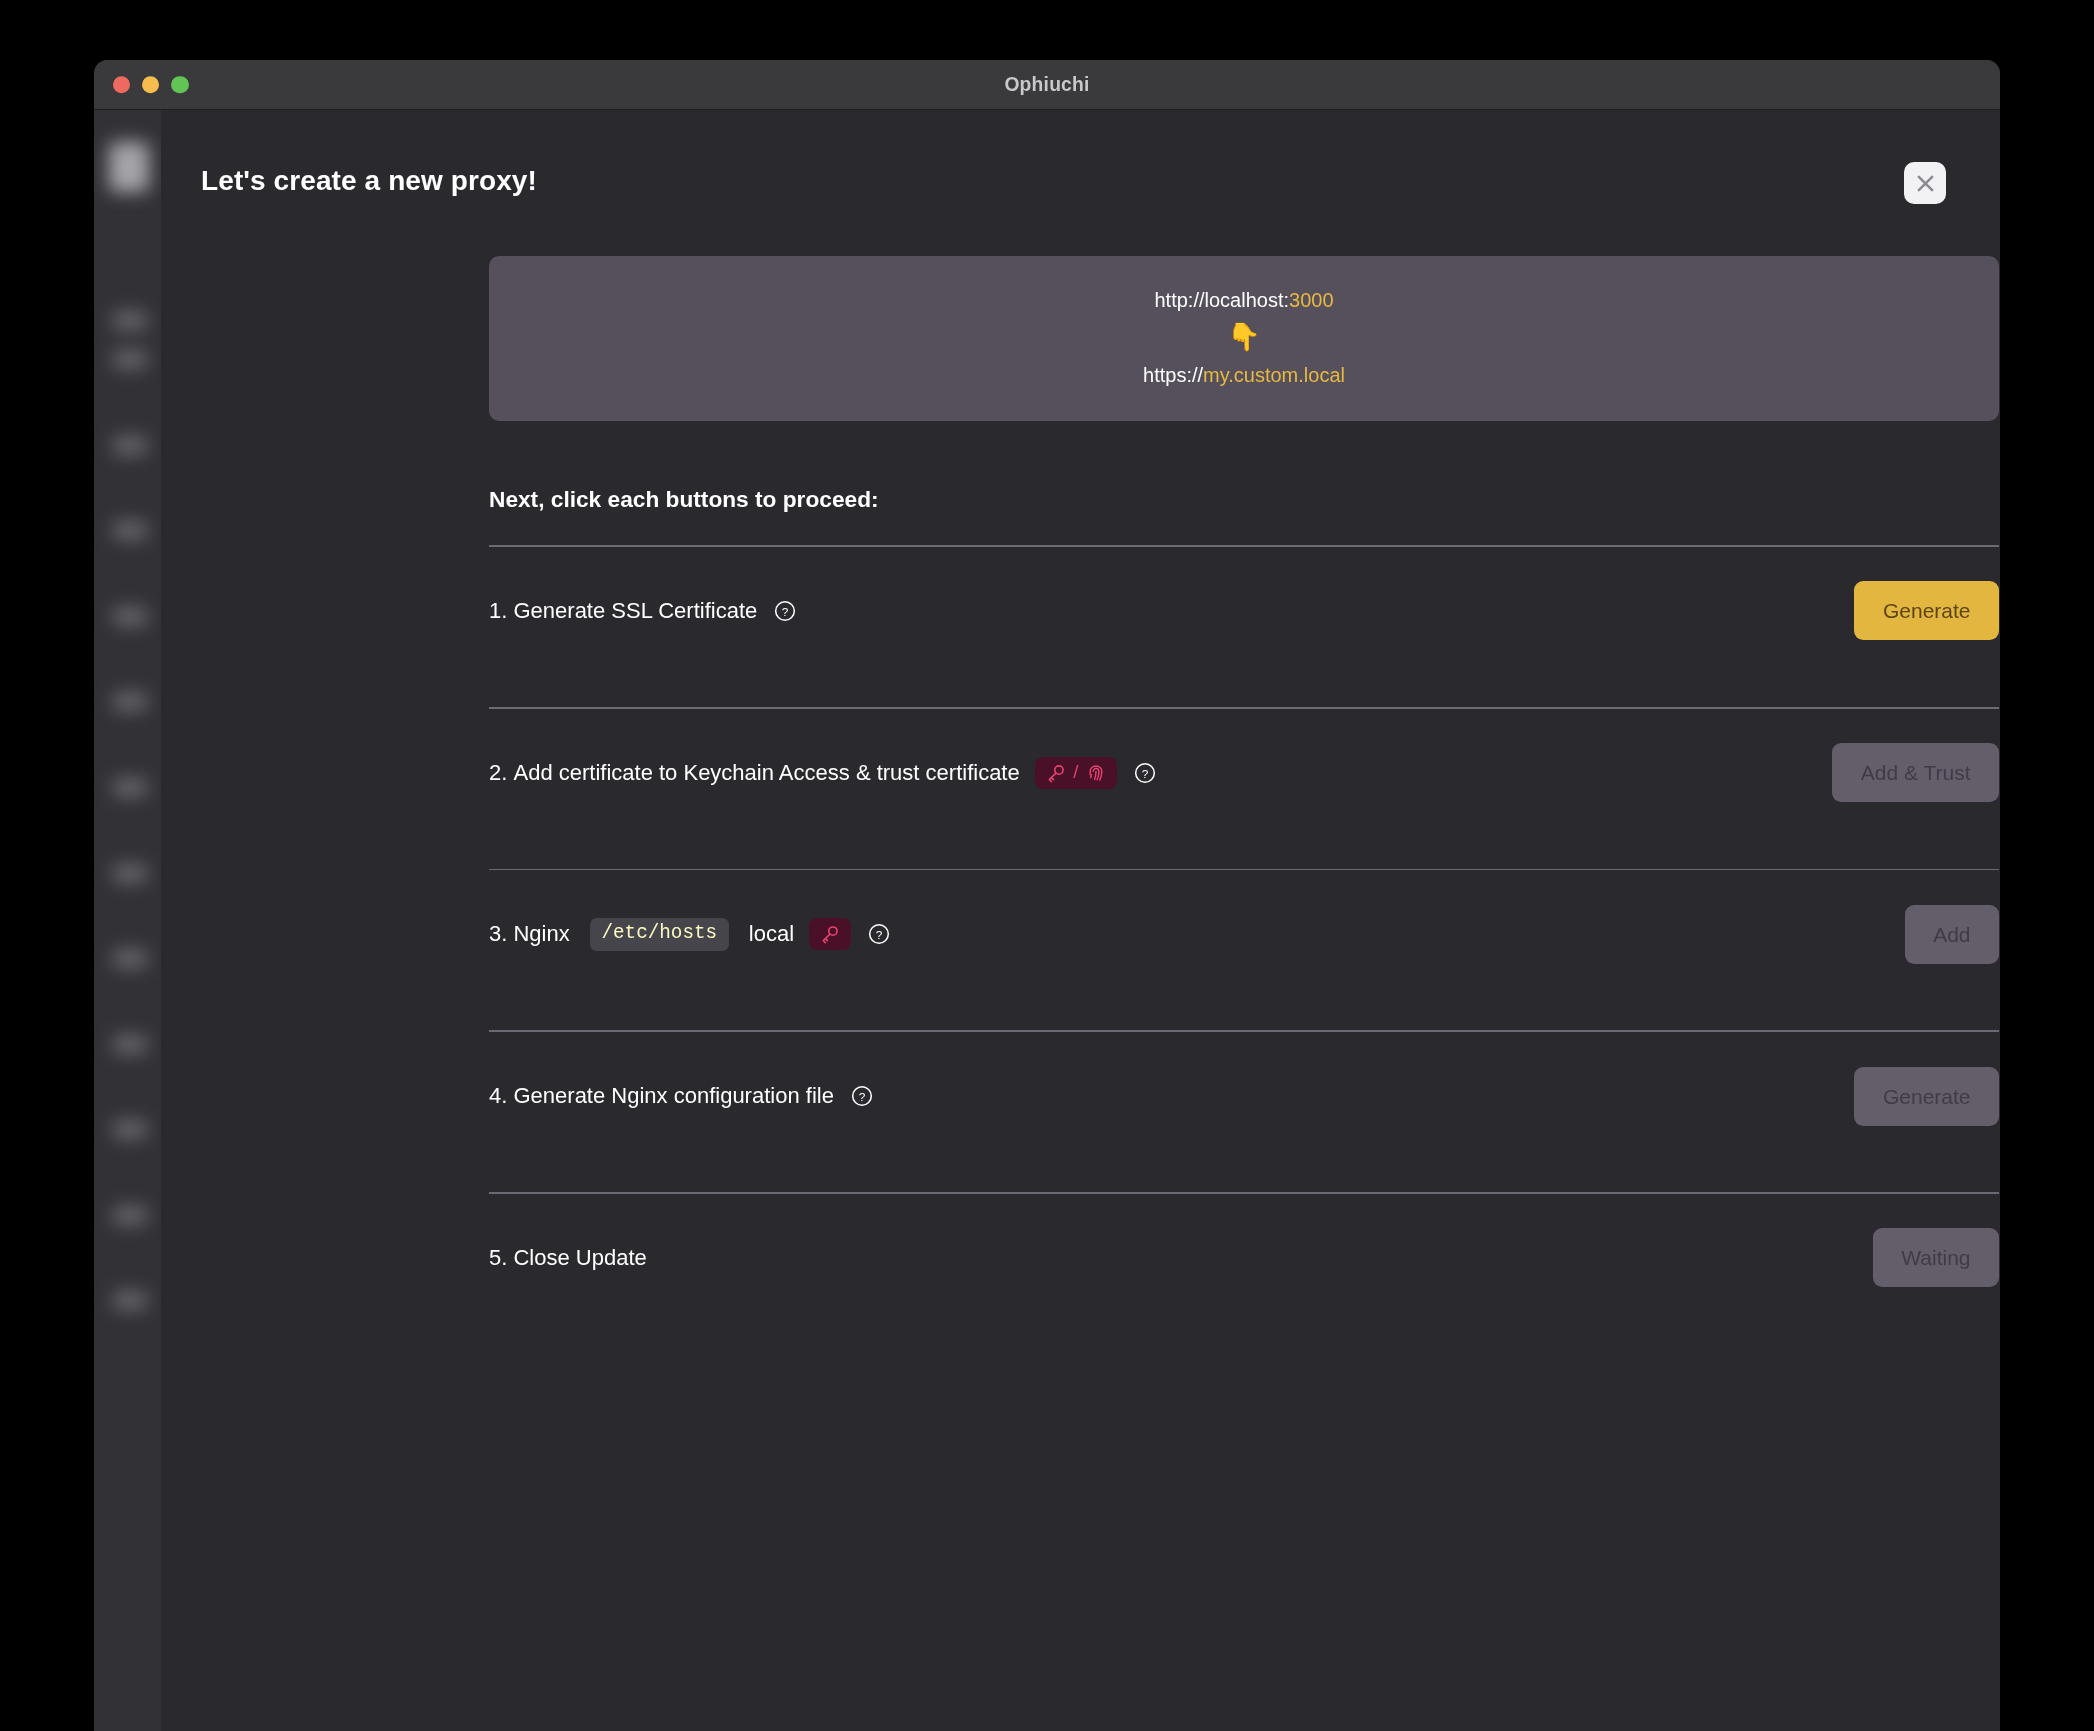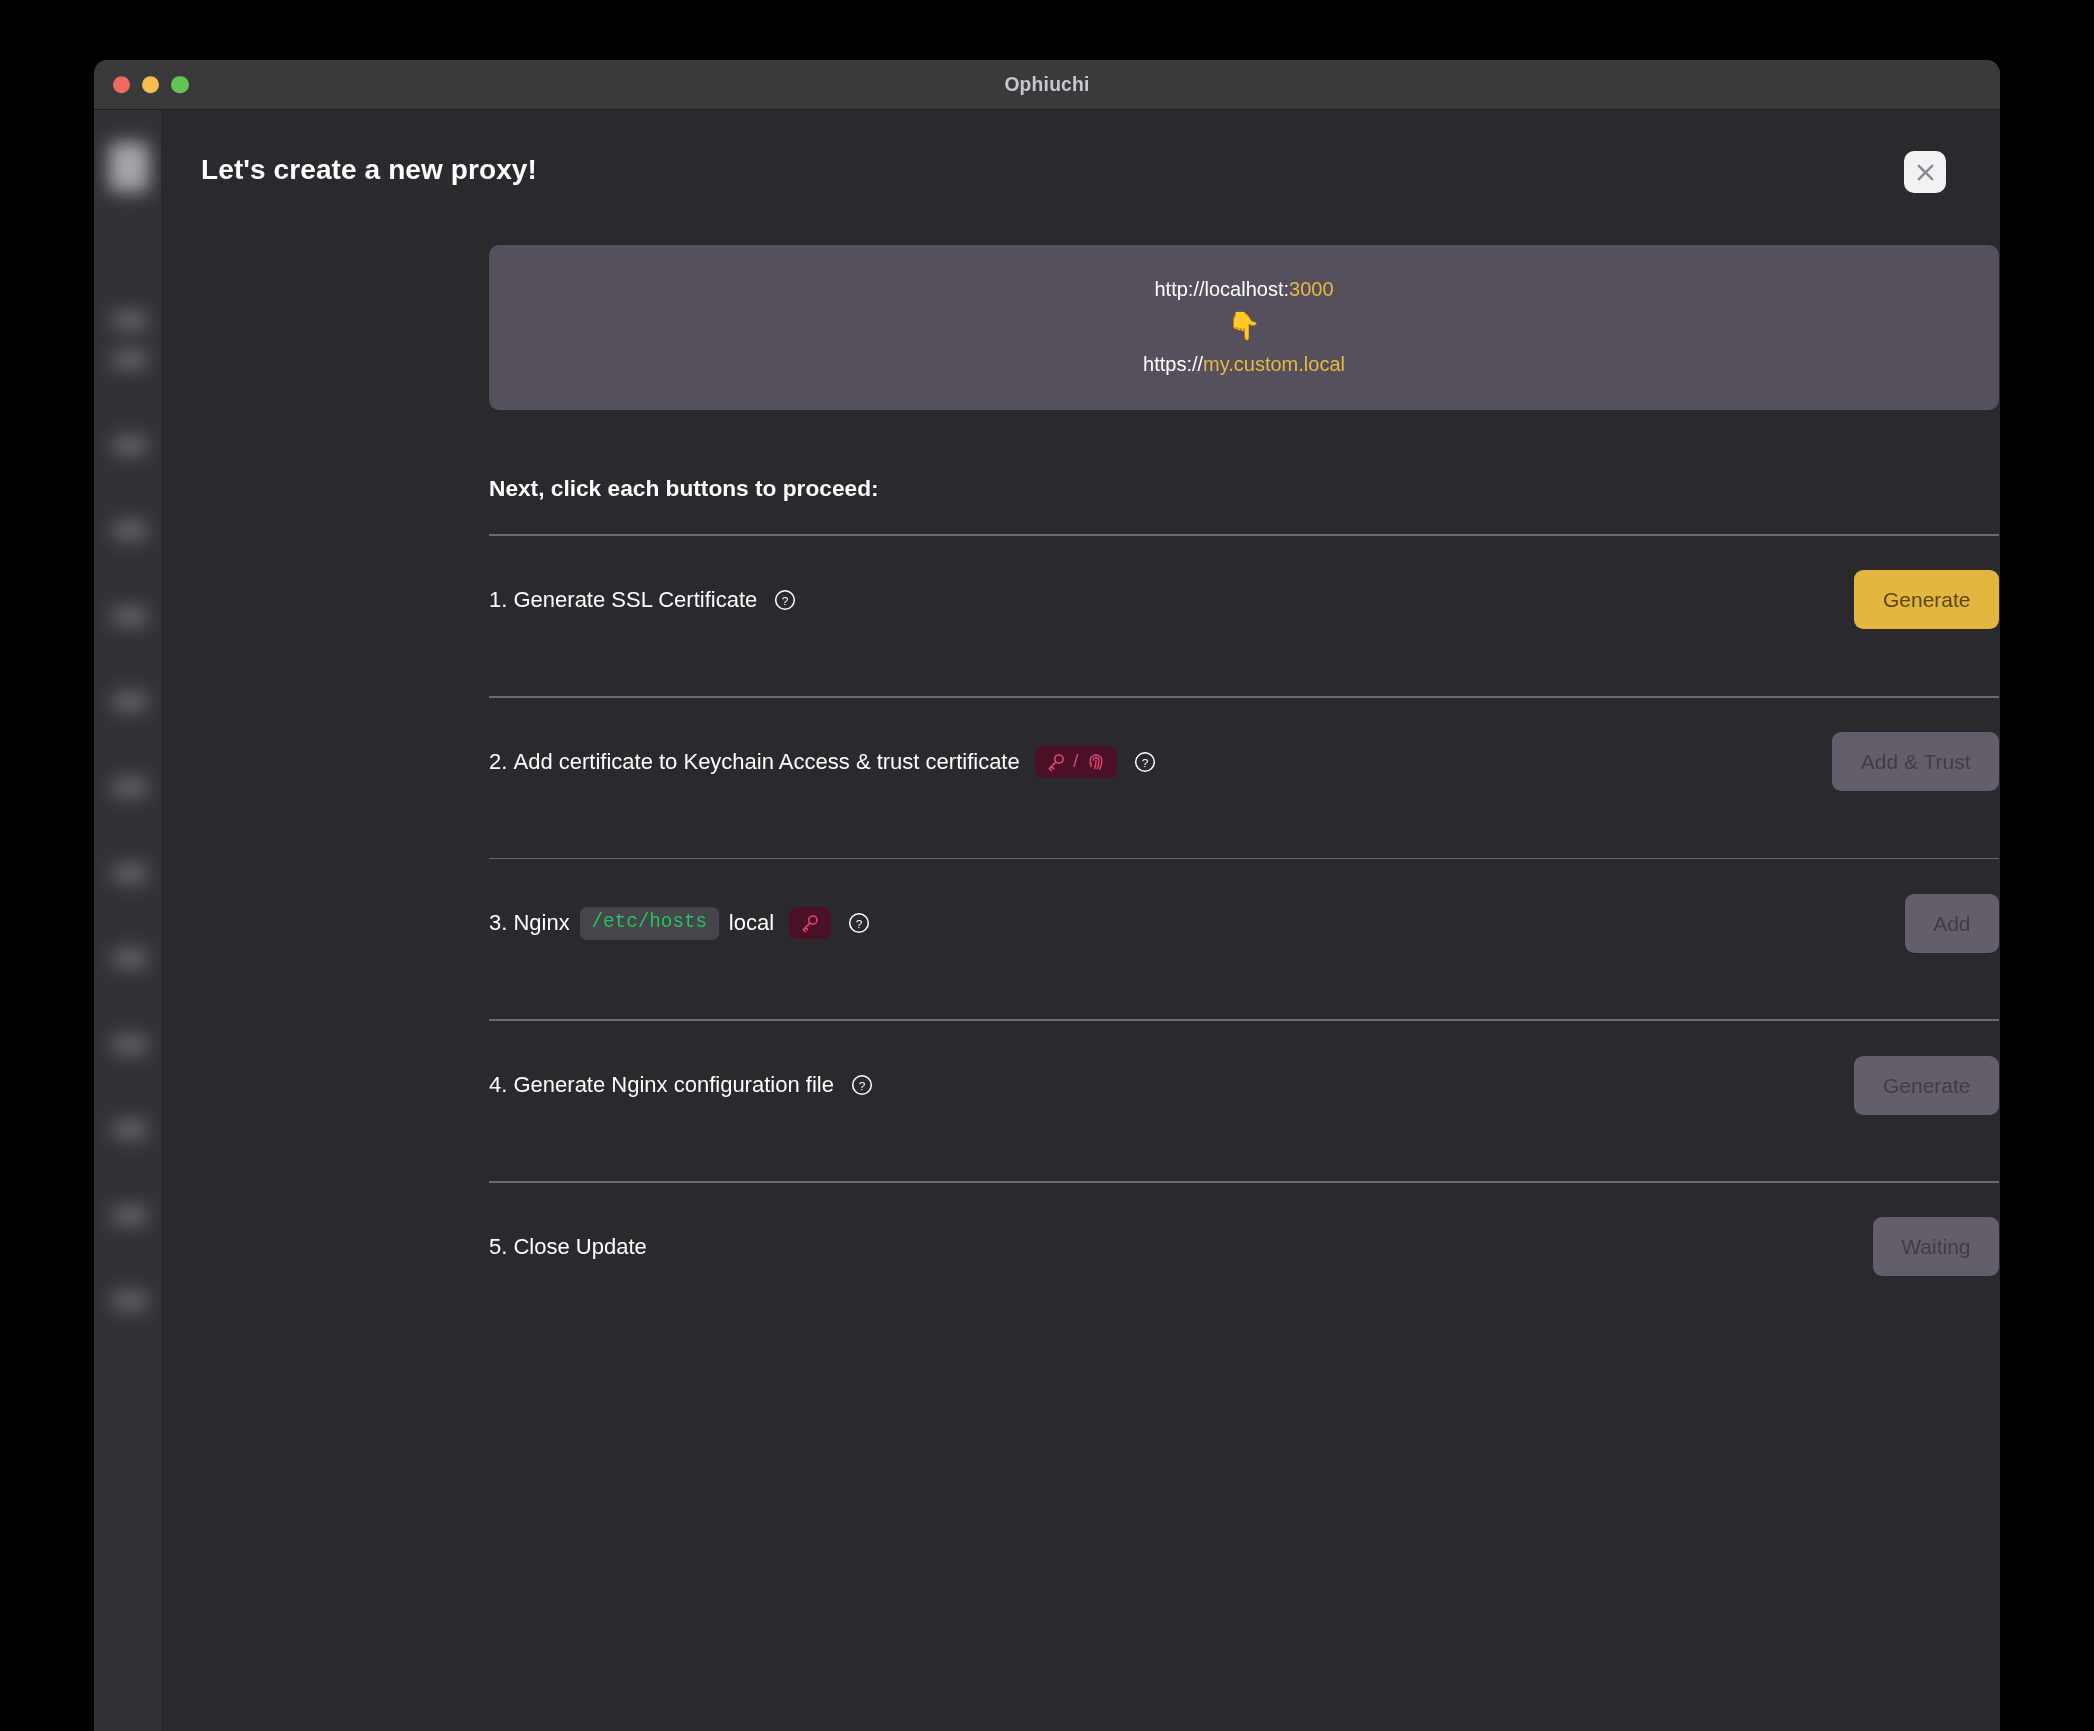--- a/index.html
+++ b/index.html
@@ -111,21 +111,21 @@
   
   .modal {
     position: relative;
     flex: 1;
     background: #2A2A2E;
     overflow: hidden;
   }
 
   .modal-header {
     position: relative;
-    padding: 41px 54px 0 40px;
+    padding: 52px 54px 0 40px;
     display: flex;
     align-items: flex-start;
     justify-content: space-between;
   }
   .modal-title {
     font-size: 28px;
     font-weight: bold;
     color: #FFFFFF;
     letter-spacing: 0.1px;
     line-height: 1;
@@ -204,24 +204,24 @@
     gap: 0;
     white-space: nowrap;
   }
   .step-text { }
 
   .code-chip {
     display: inline-block;
     background: #45454B;
     border-radius: 6.7px;
     padding: 5.9px 11.7px 7.6px 11.7px;
-    margin: 0 10px;
+    margin: 0 20px;
     font-family: "Liberation Mono", "DejaVu Sans Mono", monospace;
     font-size: 19.3px;
-    color: #22c55e;
+    color: #fef9c3;
     line-height: 1;
   }
 
   .perm-badge {
     display: inline-flex;
     align-items: center;
     gap: 7.6px;
     background: #4A1028;
     border-radius: 7.6px;
     padding: 5.9px 11px;

